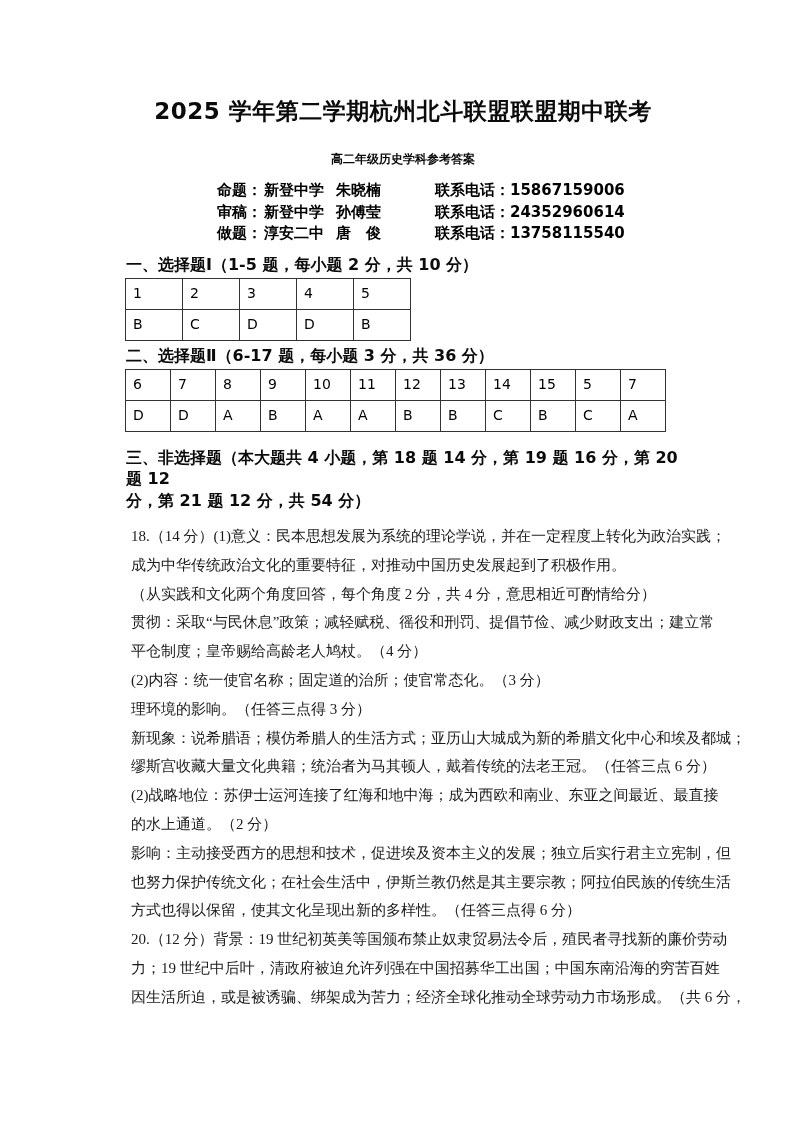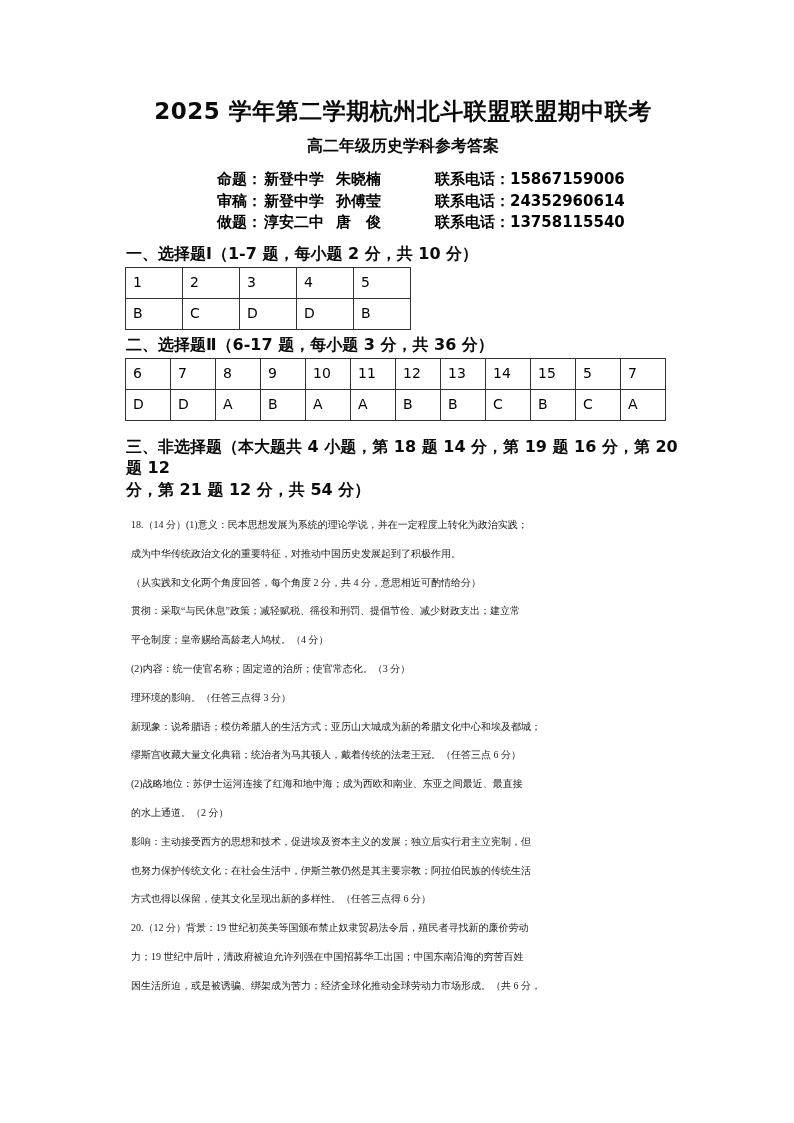--- a/index.html
+++ b/index.html
@@ -17,25 +17,25 @@
   .title {
     margin-top: 96px;
     text-align: center;
     font-family: "DejaVu Sans", sans-serif;
     font-weight: 700;
     font-size: 23px;
     letter-spacing: 0.5px;
     color: #0b0b0b;
   }
   .subtitle {
-    margin-top: 9px;
+    margin-top: 24px;
     text-align: center;
     font-family: "DejaVu Sans", sans-serif;
     font-weight: 700;
-    font-size: 16px;
+    font-size: 12px;
     color: #0b0b0b;
   }
   .contacts {
     margin: 12px 0 10px 205px;
     font-family: "DejaVu Sans", sans-serif;
     font-weight: 700;
     font-size: 15px;
   }
   .contact-row { display: flex; line-height: 21.5px; white-space: nowrap; }
   .contact-left { width: 218px; display: flex; }
@@ -66,21 +66,21 @@
     border: 1.5px solid #333333;
     height: 31px;
     padding: 1px 4px 3px 7px;
     vertical-align: middle;
     text-align: left;
   }
   table.t1 td { width: 57px; }
   table.t2 td { width: 45px; }
   .body-lines { margin: 11px 0 0 119px; }
   .body-line {
-    font-size: 10px;
+    font-size: 15px;
     line-height: 28.8px;
     white-space: nowrap;
     color: #1a1a1a;
   }
 </style>
 </head>
 <body>
 
 <div class="page">
 
@@ -116,21 +116,21 @@
         <span class="contact-school">淳安二中</span>
         <span class="contact-name">唐　俊</span>
       </span>
       <span class="contact-right">
         <span>联系电话：</span>
         <span>13758115540</span>
       </span>
     </div>
   </div>
 
-  <div class="sec-heading sec1-heading">一、选择题Ⅰ（1-7 题，每小题 2 分，共 10 分）</div>
+  <div class="sec-heading sec1-heading">一、选择题Ⅰ（1-5 题，每小题 2 分，共 10 分）</div>
 
   <table class="answers t1">
     <tbody>
       <tr>
         <td>1</td>
         <td>2</td>
         <td>3</td>
         <td>4</td>
         <td>5</td>
       </tr>

